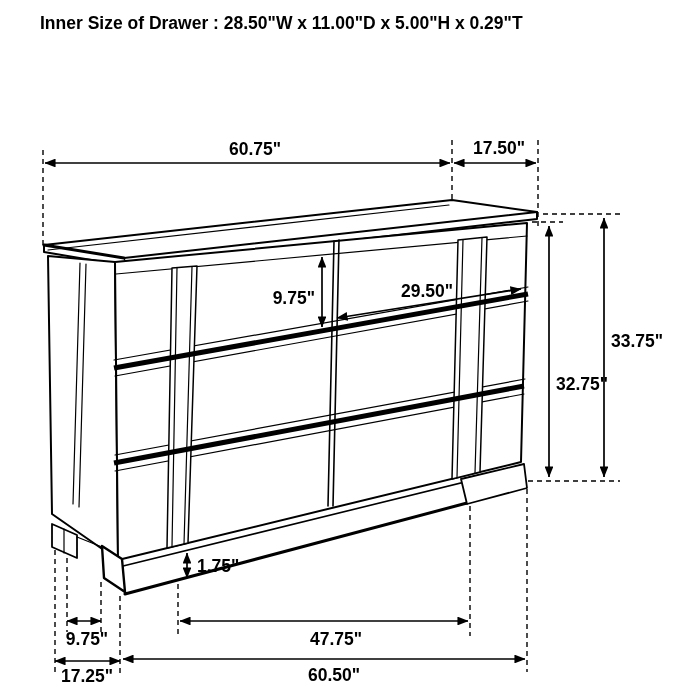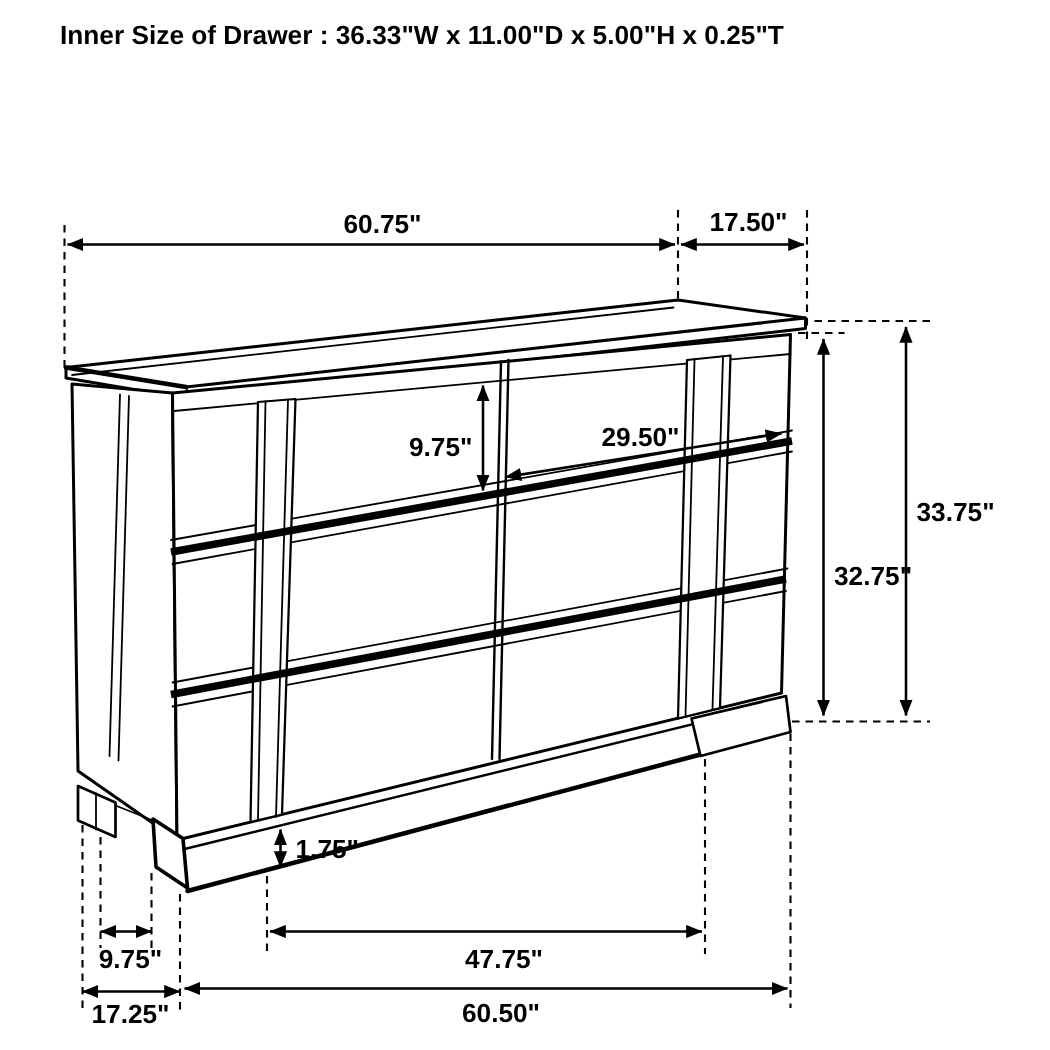--- a/index.html
+++ b/index.html
@@ -15,21 +15,21 @@
   .rail{stroke-width:5;stroke-linecap:butt;}
   .face{fill:#ffffff;stroke:#000;stroke-width:2;stroke-linejoin:round;}
   .dash{stroke:#000;stroke-width:1.4;fill:none;stroke-dasharray:5 4;stroke-linecap:butt;}
   .dim{stroke:#000;stroke-width:1.7;fill:none;}
   .dim-label{font-family:"Liberation Sans",sans-serif;font-size:17.5px;font-weight:bold;fill:#000;}
 </style>
 </head>
 <body>
 
 <div id="stage">
-  <div id="title">Inner Size of Drawer : 36.33"W x 11.00"D x 5.00"H x 0.25"T</div>
+  <div id="title">Inner Size of Drawer : 28.50"W x 11.00"D x 5.00"H x 0.29"T</div>
 
   <svg width="700" height="700" viewBox="0 0 700 700">
     <defs>
       <marker id="arr" viewBox="0 0 10 8" refX="9.6" refY="4" markerWidth="11" markerHeight="8.8" orient="auto-start-reverse" markerUnits="userSpaceOnUse">
         <path d="M0,0 L10,4 L0,8 Z" fill="#000"></path>
       </marker>
     </defs>
 
     <g>
       <line class="dash" x1="43" y1="150" x2="43" y2="247"></line>

